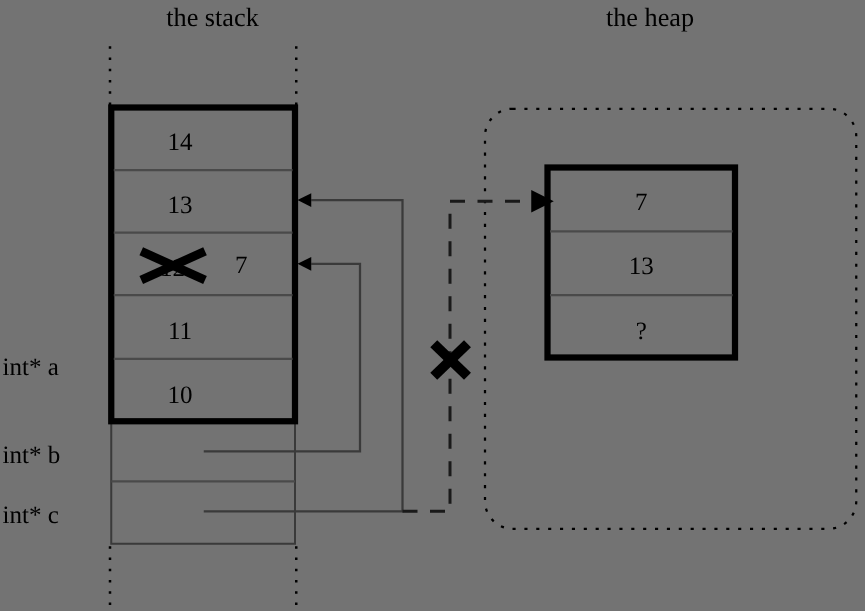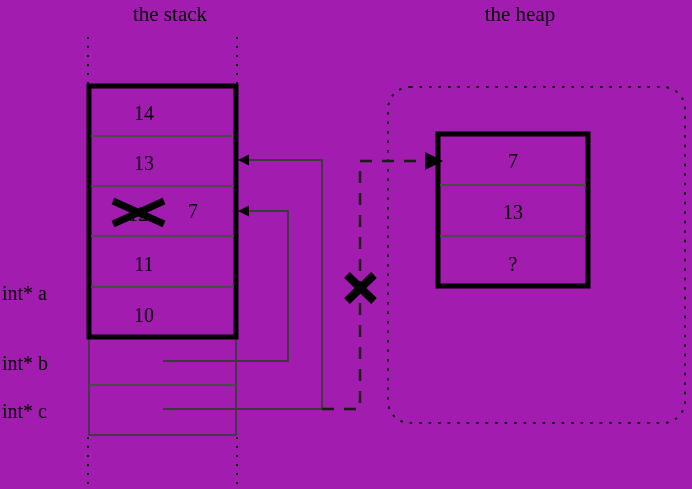--- a/index.html
+++ b/index.html
@@ -4,21 +4,21 @@
 <style>
   html, body {
     margin: 0;
     padding: 0;
     background: #ffffff;
   }
   #canvas {
     position: relative;
     width: 692px;
     height: 489px;
-    background: #a21caf;
+    background: #737373;
     font-family: "Liberation Serif", "DejaVu Serif", serif;
     overflow: hidden;
   }
   #diagram-svg {
     position: absolute;
     left: 0;
     top: 0;
     width: 692px;
     height: 489px;
   }

